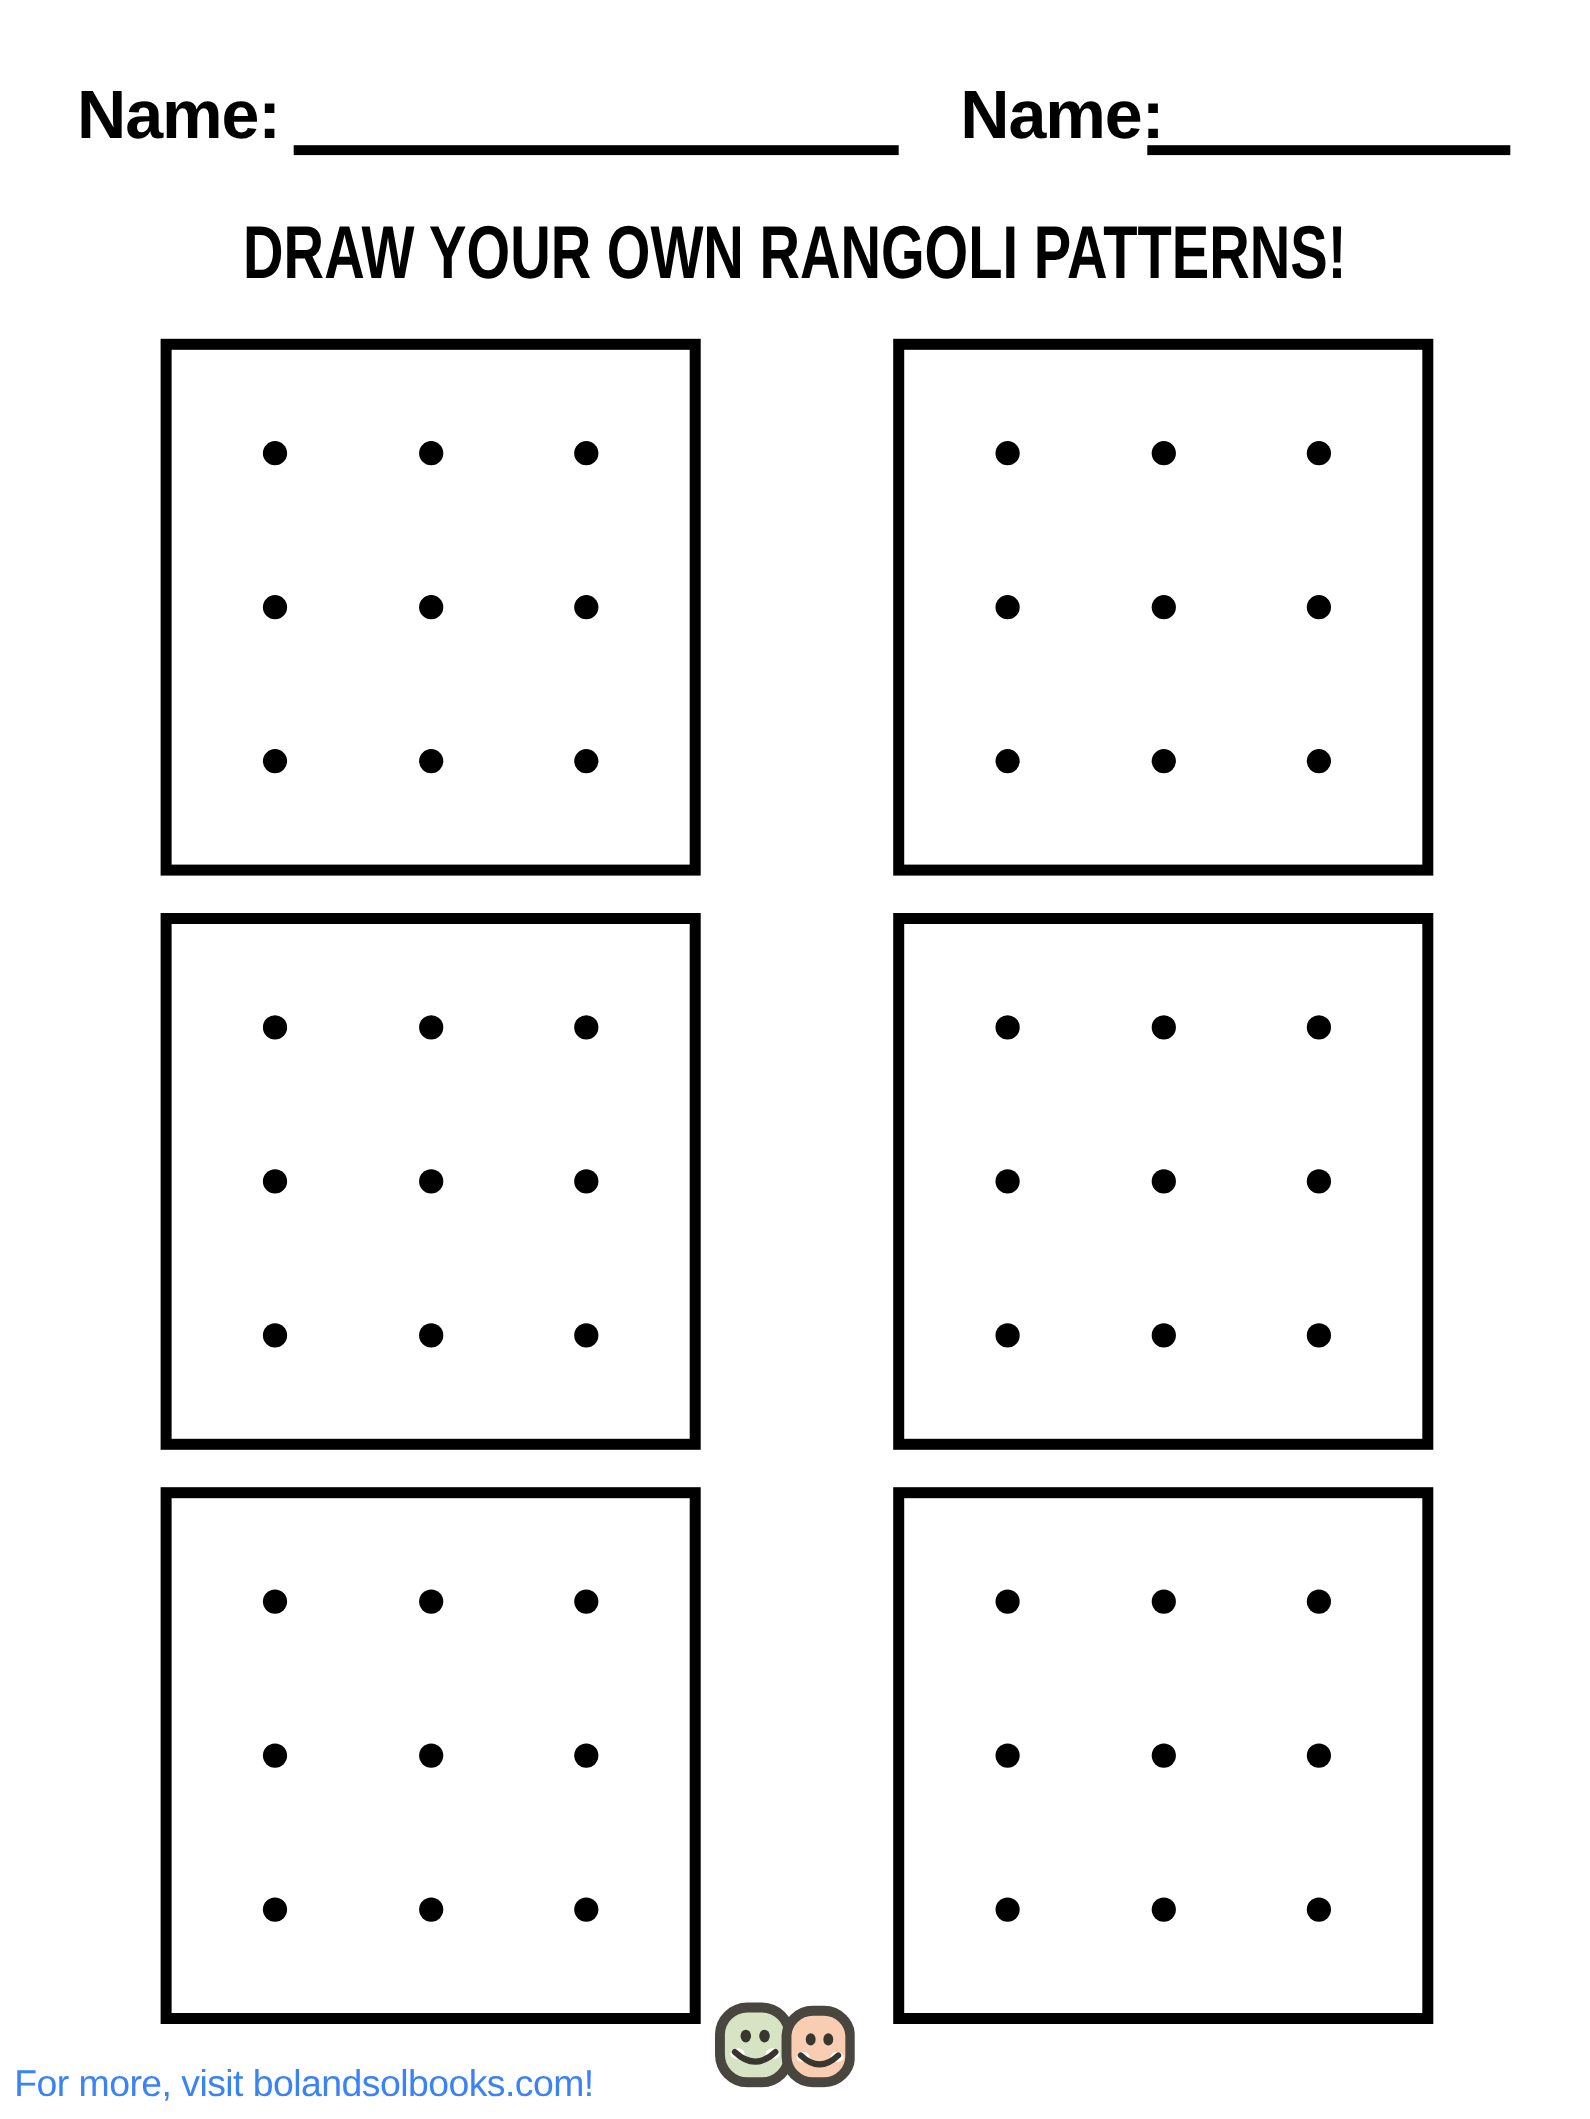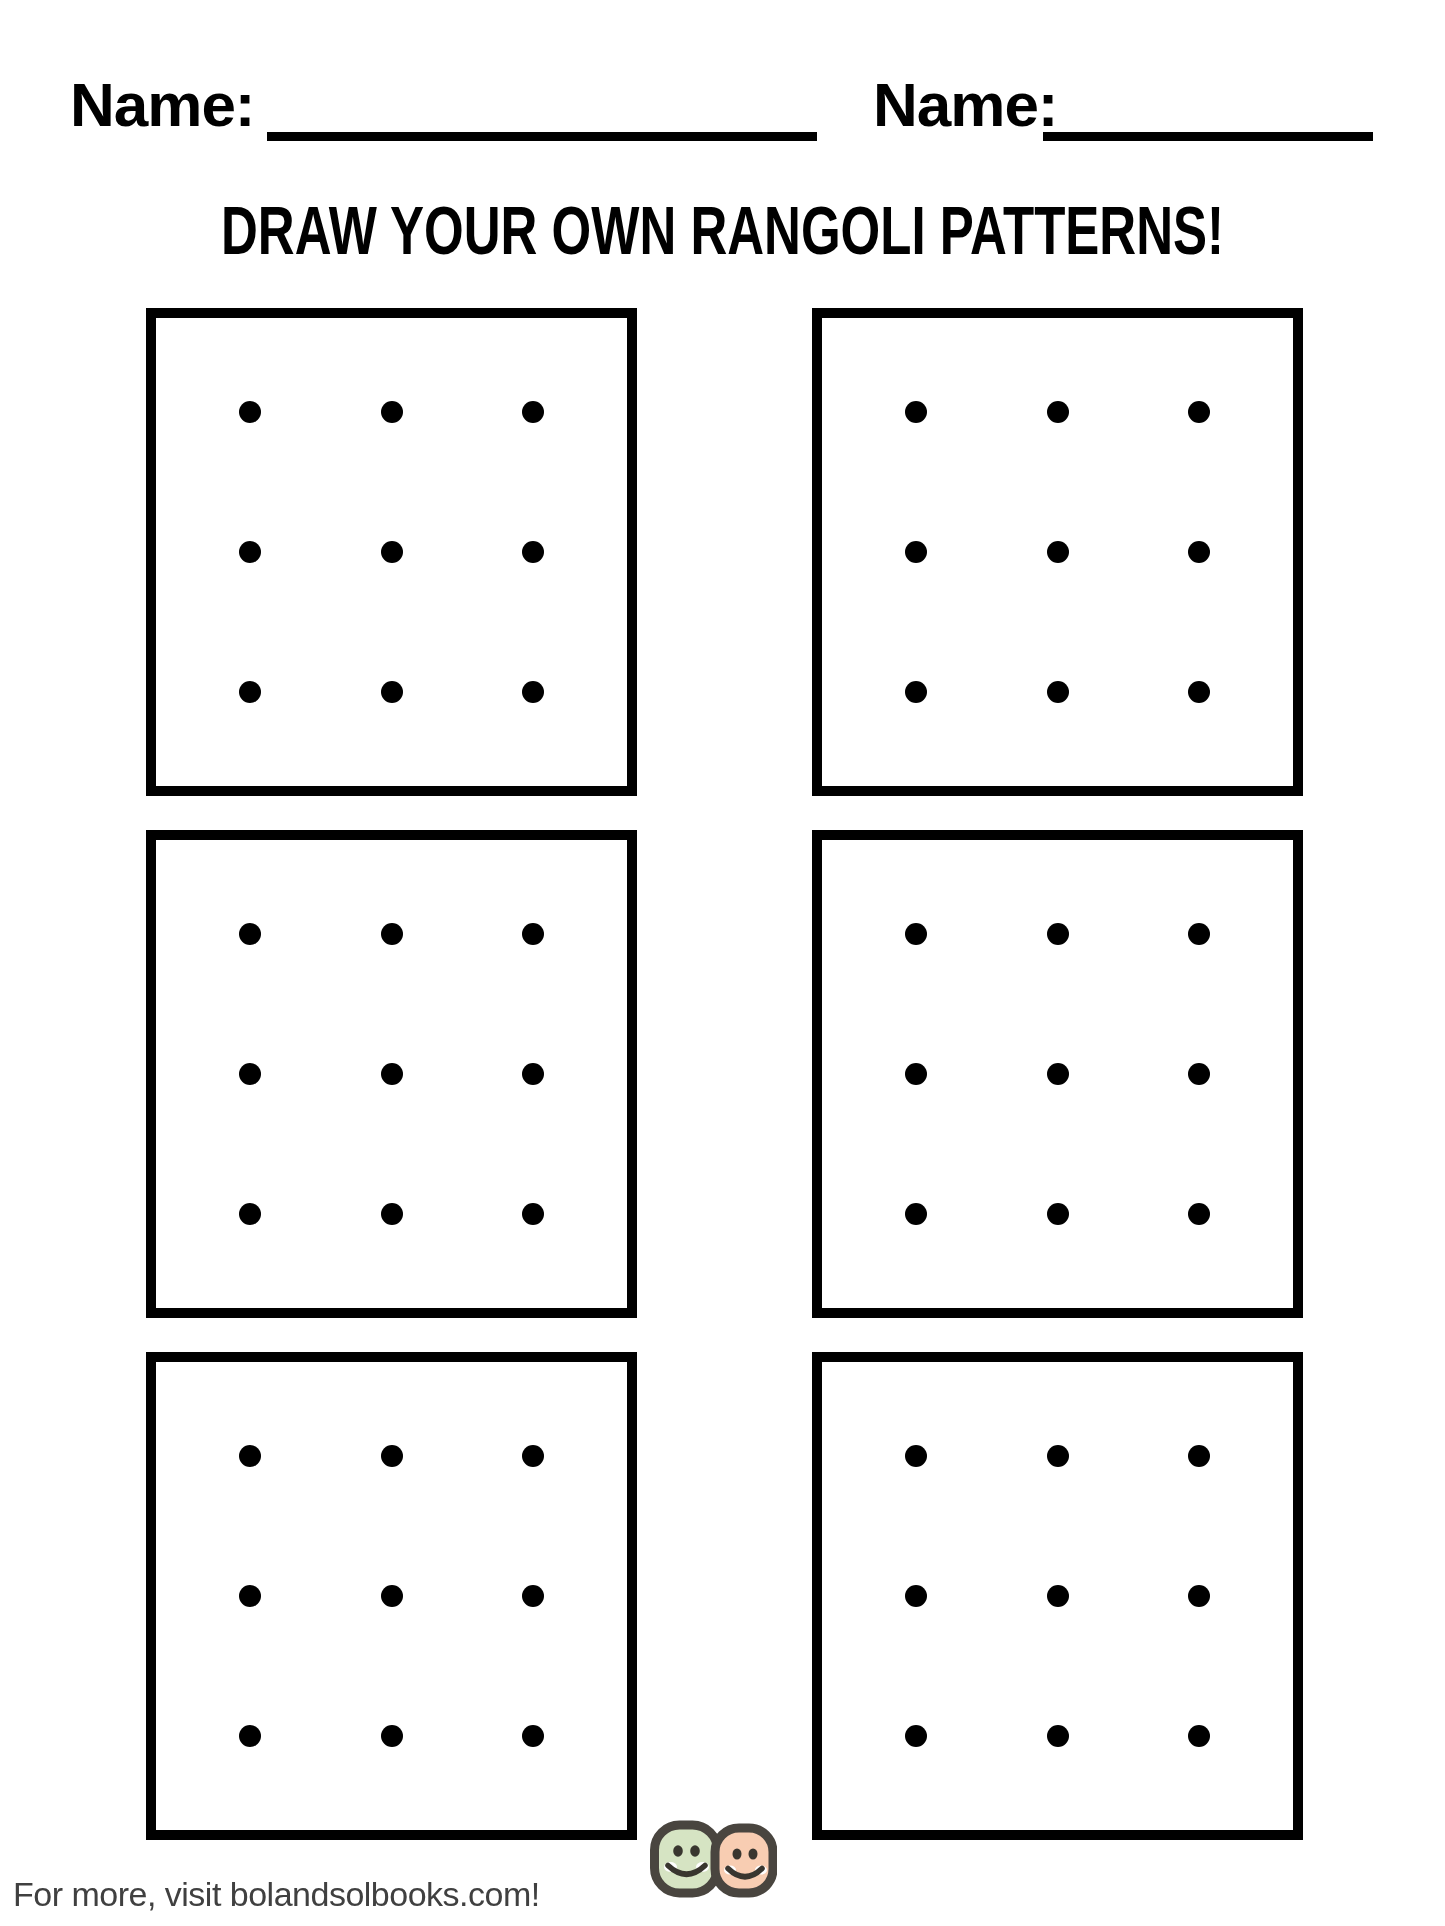--- a/index.html
+++ b/index.html
@@ -66,21 +66,21 @@
     background: #000000;
     transform: translate(-50%, -50%);
   }
   .footer-text {
     position: absolute;
     left: 13px;
     top: 1877px;
     font-size: 34px;
     line-height: 34px;
     letter-spacing: -0.5px;
-    color: #404040;
+    color: #3b82f6;
     white-space: nowrap;
   }
   .logo {
     position: absolute;
     left: 649px;
     top: 1820px;
     width: 128px;
     height: 78px;
   }
 </style>

